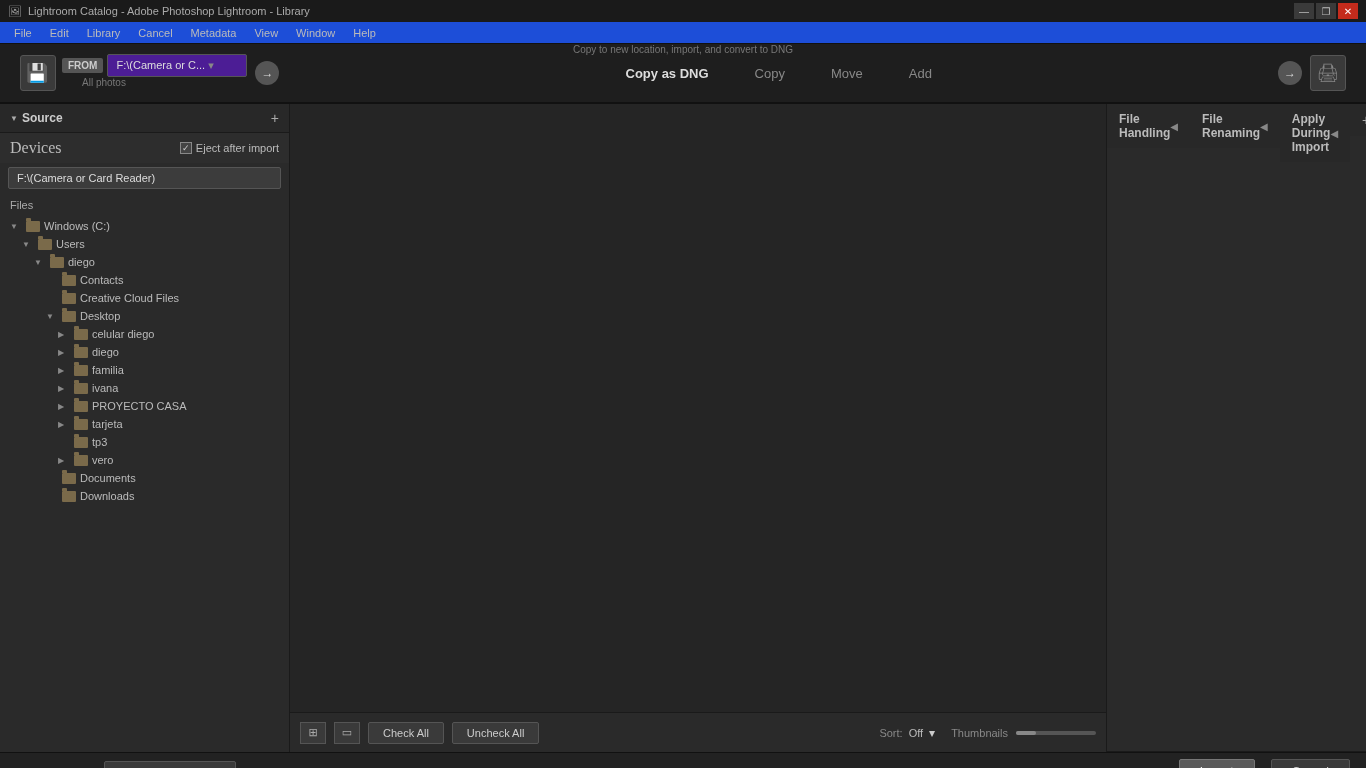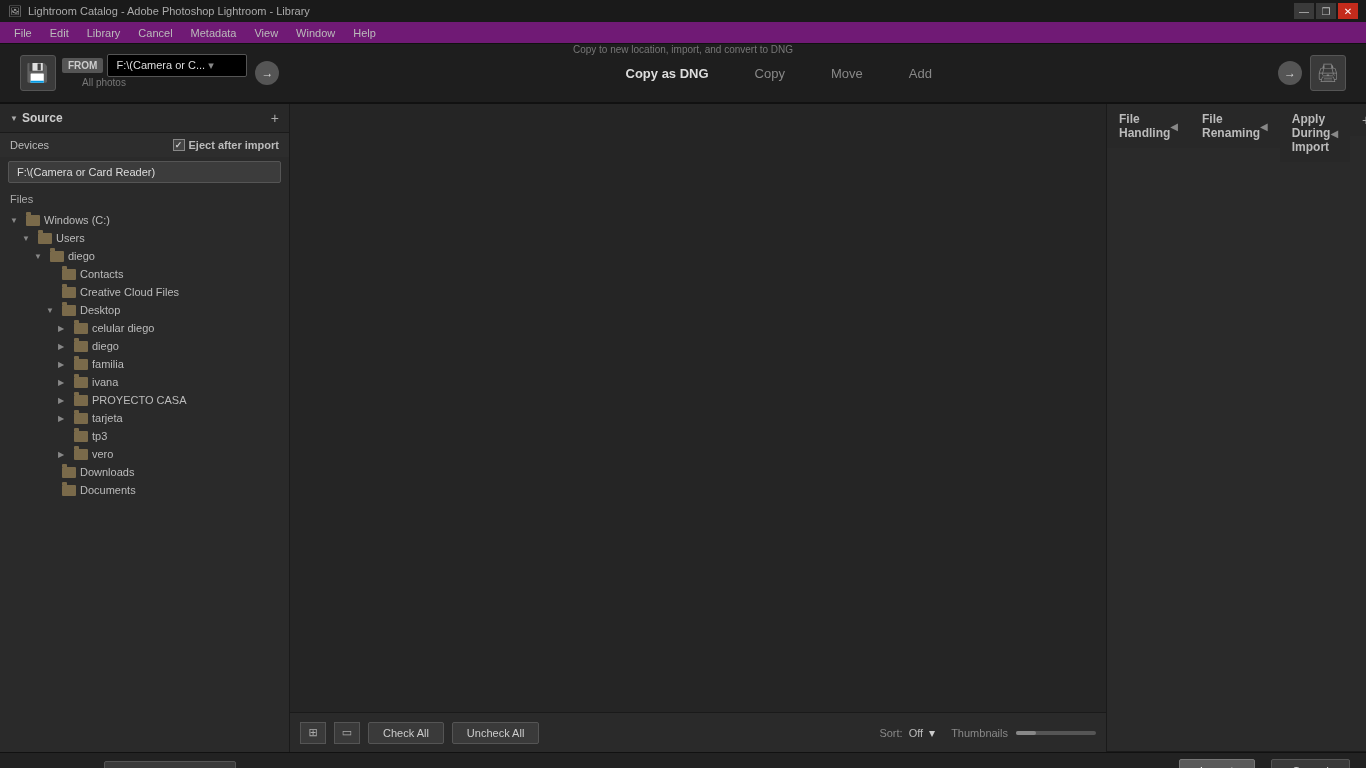--- a/index.html
+++ b/index.html
@@ -9,36 +9,36 @@
     .title-bar {
       height: 22px; background: #1a1a1a; display: flex; align-items: center;
       padding: 0 8px; justify-content: space-between;
     }
     .title-bar-left { display: flex; align-items: center; gap: 6px; font-size: 11px; color: #aaa; }
     .title-bar-controls { display: flex; gap: 2px; }
     .title-bar-controls span { width: 20px; height: 16px; background: #3a3a3a; display: flex; align-items: center; justify-content: center; font-size: 10px; color: #bbb; cursor: pointer; }
 
     
     .menu-bar {
-      height: 22px; background: #701a75; display: flex; align-items: center;
+      height: 22px; background: #1d4ed8; display: flex; align-items: center;
       padding: 0 6px; gap: 2px; border-bottom: 1px solid #111;
     }
     .menu-item { padding: 2px 8px; font-size: 11px; color: #bbb; cursor: pointer; }
 
     
     .import-dialog { width: 1366px; height: 746px; display: flex; flex-direction: column; background: #2d2d2d; }
 
     
     .top-bar {
       height: 60px; background: #1e1e1e; display: flex; align-items: center;
       padding: 0 20px; border-bottom: 2px solid #111;
     }
     .from-section { display: flex; align-items: center; gap: 8px; }
     .from-label { background: #555; color: #ccc; padding: 2px 6px; font-size: 10px; font-weight: bold; border-radius: 2px; }
-    .source-path { background: #000000; border: 1px solid #555; padding: 4px 8px; color: #ddd; font-size: 11px; border-radius: 2px; min-width: 140px; }
+    .source-path { background: #4c1d95; border: 1px solid #555; padding: 4px 8px; color: #ddd; font-size: 11px; border-radius: 2px; min-width: 140px; }
     .arrow-btn { width: 24px; height: 24px; background: #555; border-radius: 50%; display: flex; align-items: center; justify-content: center; color: #ddd; cursor: pointer; font-size: 12px; }
 
     .import-modes { display: flex; align-items: center; gap: 30px; flex: 1; justify-content: center; }
     .mode-btn { color: #888; font-size: 13px; cursor: pointer; padding: 4px 8px; }
 
     .to-section { display: flex; align-items: center; gap: 8px; }
     .to-label { background: #555; color: #ccc; padding: 2px 6px; font-size: 10px; font-weight: bold; border-radius: 2px; }
     .dest-path { background: #3a3a3a; border: 1px solid #555; padding: 4px 8px; color: #ddd; font-size: 11px; border-radius: 2px; min-width: 140px; }
 
     
@@ -52,22 +52,22 @@
       padding: 6px 10px; background: #282828; border-bottom: 1px solid #1a1a1a;
     }
     .panel-header-title { color: #ccc; font-size: 12px; font-weight: bold; display: flex; align-items: center; gap: 4px; }
     .panel-header-add { color: #aaa; font-size: 14px; cursor: pointer; }
     .triangle { color: #aaa; font-size: 8px; }
 
     .devices-row {
       display: flex; align-items: center; justify-content: space-between;
       padding: 6px 10px; background: #2d2d2d;
     }
-    .devices-label { color: #bbb; font-size: 11px; }
-    .eject-check { display: flex; align-items: center; gap: 4px; color: #bbb; font-size: 11px; font-weight: bold; }
+    .devices-label { color: #bbb; font-size: 16px; font-family: Liberation Serif, serif; }
+    .eject-check { display: flex; align-items: center; gap: 4px; color: #bbb; font-size: 11px; }
 
     .source-path-display {
       margin: 4px 8px; background: #3c3c3c; border: 1px solid #555;
       padding: 4px 8px; color: #ddd; font-size: 11px; border-radius: 2px;
     }
 
     .files-label { padding: 6px 10px; color: #aaa; font-size: 11px; }
 
     .file-tree { flex: 1; overflow-y: auto; }
     .tree-item {
@@ -310,27 +310,27 @@
 
         <div class="tree-item indent-5">
           <span class="expand-arrow" style="color:#888;">▶</span>
           <div class="folder-icon"></div>
           <span class="item-label">vero</span>
         </div>
 
         <div class="tree-item indent-4">
           <span class="expand-arrow" style="color:transparent;">▶</span>
           <div class="folder-icon"></div>
-          <span class="item-label">Downloads</span>
+          <span class="item-label">Documents</span>
         </div>
 
         <div class="tree-item indent-4">
           <span class="expand-arrow" style="color:transparent;">▶</span>
           <div class="folder-icon"></div>
-          <span class="item-label">Documents</span>
+          <span class="item-label">Downloads</span>
         </div>
 
       </div>
     </div>
 
     <div class="center-panel">
       <div class="photo-area"></div>
 
       <div class="bottom-bar">
         <div class="view-btn">⊞</div>

